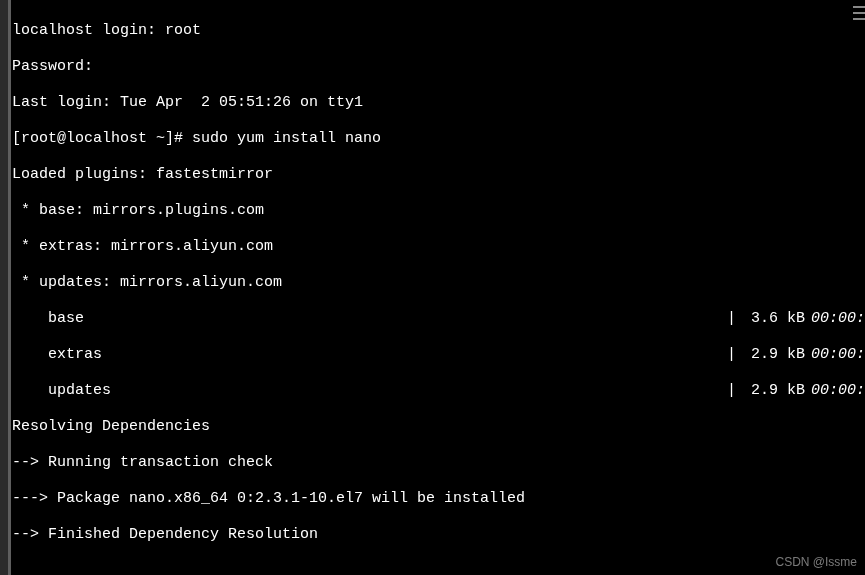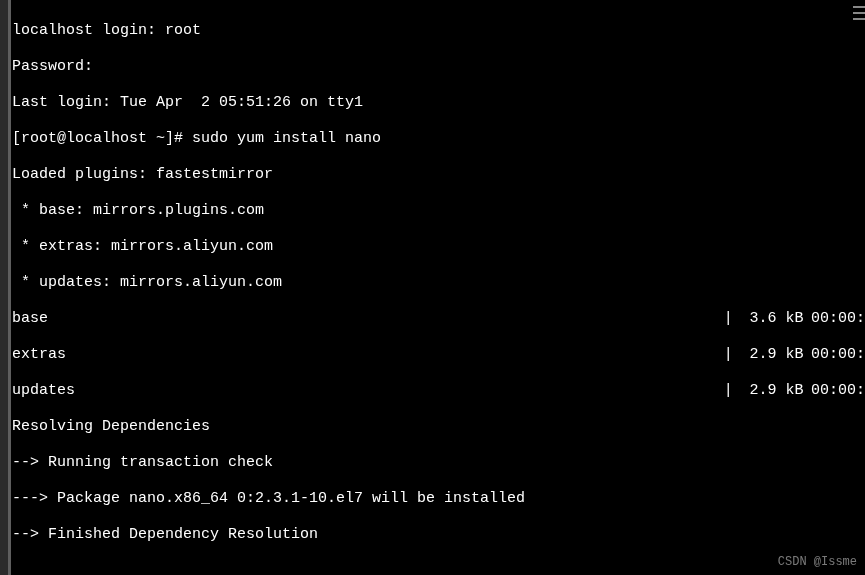--- a/index.html
+++ b/index.html
@@ -67,29 +67,30 @@
       right: 0;
       top: 18px;
       width: 12px;
       height: 2px;
       background: #888;
     }
     .line { display: block; }
     .row {
       display: flex;
       width: 853px;
+      padding-left: 36px;
     }
     .repo-col { width: 720px; }
     .size-col { width: 70px; text-align: center; }
-    .time-col { flex: 1; text-align: left; }
+    .time-col { flex: 1; text-align: left; font-style: italic; }
     .watermark {
       position: absolute;
       right: 8px;
       bottom: 6px;
-      font-family: Liberation Mono, monospace;
+      font-family: Liberation Sans, sans-serif;
       font-size: 12px;
       color: rgba(220,220,220,0.55);
     }
   </style>
 </head>
 <body>
 <div class="left-border"></div>
 <div class="left-edge"></div>
 <div class="scrollbar">
   <div class="scroll-lines"></div>

